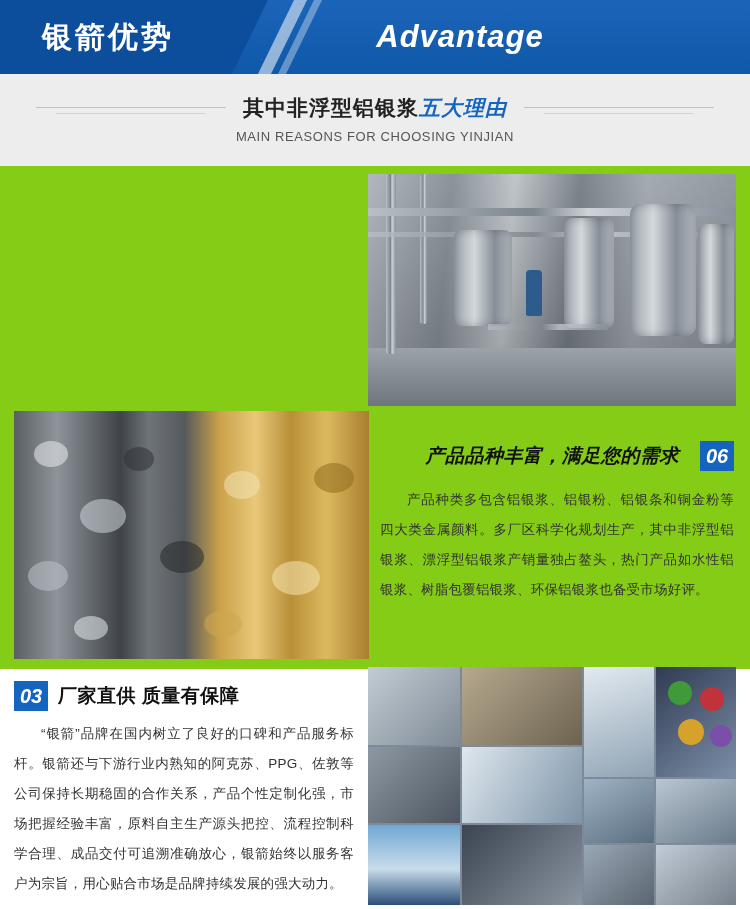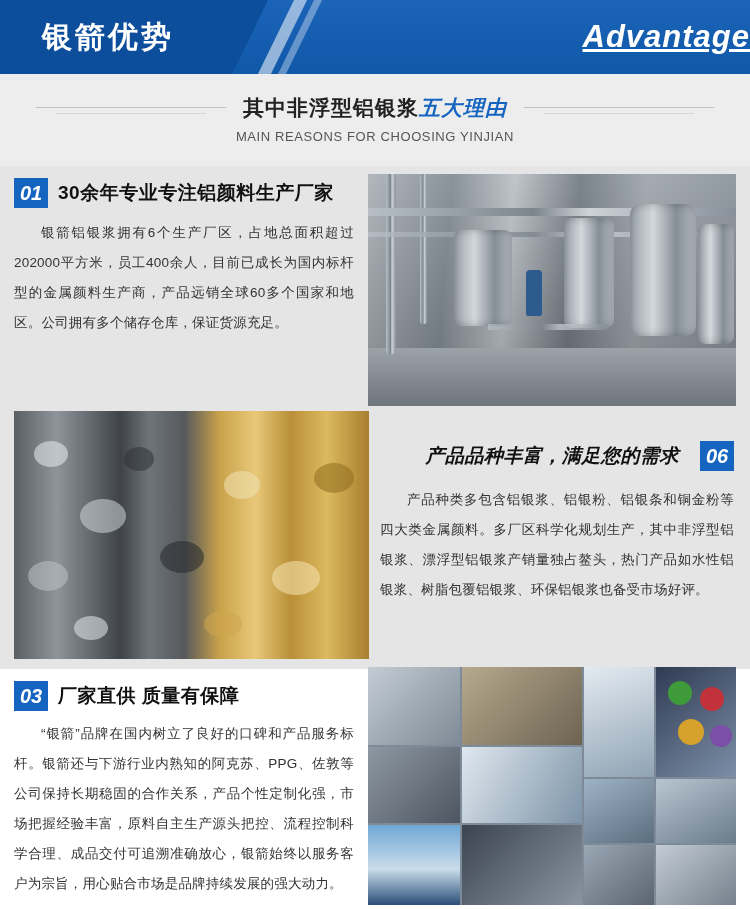--- a/index.html
+++ b/index.html
@@ -11,21 +11,21 @@
     height: 909px;
     font-family: "Liberation Sans", sans-serif;
     background: #ffffff;
     overflow: hidden;
   }
 
   .page {
     position: relative;
     width: 750px;
     height: 669px;
-    background: #e5e5e5;
+    background: #84cc16;
   }
 
   
   .banner {
     position: relative;
     width: 750px;
     height: 74px;
     background: #1565c0;
     background: linear-gradient(180deg, #1b64b8 0%, #1058a8 100%);
     overflow: hidden;
@@ -61,29 +61,28 @@
   }
   .slash1 { left: 276px; }
   .slash2 { left: 296px; width: 8px; opacity: 0.35; }
   .banner-en {
     position: absolute;
     left: 0;
     top: 0;
     width: 750px;
     height: 74px;
     line-height: 74px;
-    text-align: right;
+    text-align: center;
     font-size: 31px;
     font-weight: bold;
     font-style: italic;
     color: #ffffff;
     letter-spacing: 1px;
     padding-left: 170px;
     box-sizing: border-box;
-    text-decoration: underline;
   }
 
   
   .subband {
     position: relative;
     width: 750px;
     height: 92px;
     background: #ededed;
   }
   .sub-cn {
@@ -290,26 +289,20 @@
     <div class="rule right"></div>
     <div class="rule2 left"></div>
     <div class="rule2 right"></div>
     <div class="sub-cn">
       <span>其中非浮型铝银浆</span><span class="hl">五大理由</span>
     </div>
     <div class="sub-en">MAIN REASONS FOR CHOOSING YINJIAN</div>
   </div>
 
   <div class="sec sec1">
-    <div class="sec1-left">
-      <div class="sec1-head">
-        <span class="num-badge">01</span><span class="head-title">30余年专业专注铝颜料生产厂家</span>
-      </div>
-      <div class="body-text sec1-text">银箭铝银浆拥有6个生产厂区，占地总面积超过202000平方米，员工400余人，目前已成长为国内标杆型的金属颜料生产商，产品远销全球60多个国家和地区。公司拥有多个储存仓库，保证货源充足。</div>
-    </div>
 
     <div class="photo photo-factory">
       <div class="ph-floor"></div>
       <div class="ph-pipe" style="left:18px; top:0; width:10px; height:180px;"></div>
       <div class="ph-pipe" style="left:52px; top:0; width:7px; height:150px;"></div>
       <div class="ph-pipe" style="left:0; top:34px; width:368px; height:8px; border-radius:0;"></div>
       <div class="ph-pipe" style="left:0; top:58px; width:368px; height:5px; border-radius:0; opacity:.8;"></div>
       <div class="ph-tank" style="left:86px; top:56px; width:58px; height:96px;"></div>
       <div class="ph-tank" style="left:196px; top:44px; width:50px; height:110px;"></div>
       <div class="ph-tank" style="left:262px; top:30px; width:66px; height:132px; border-radius:10px;"></div>

